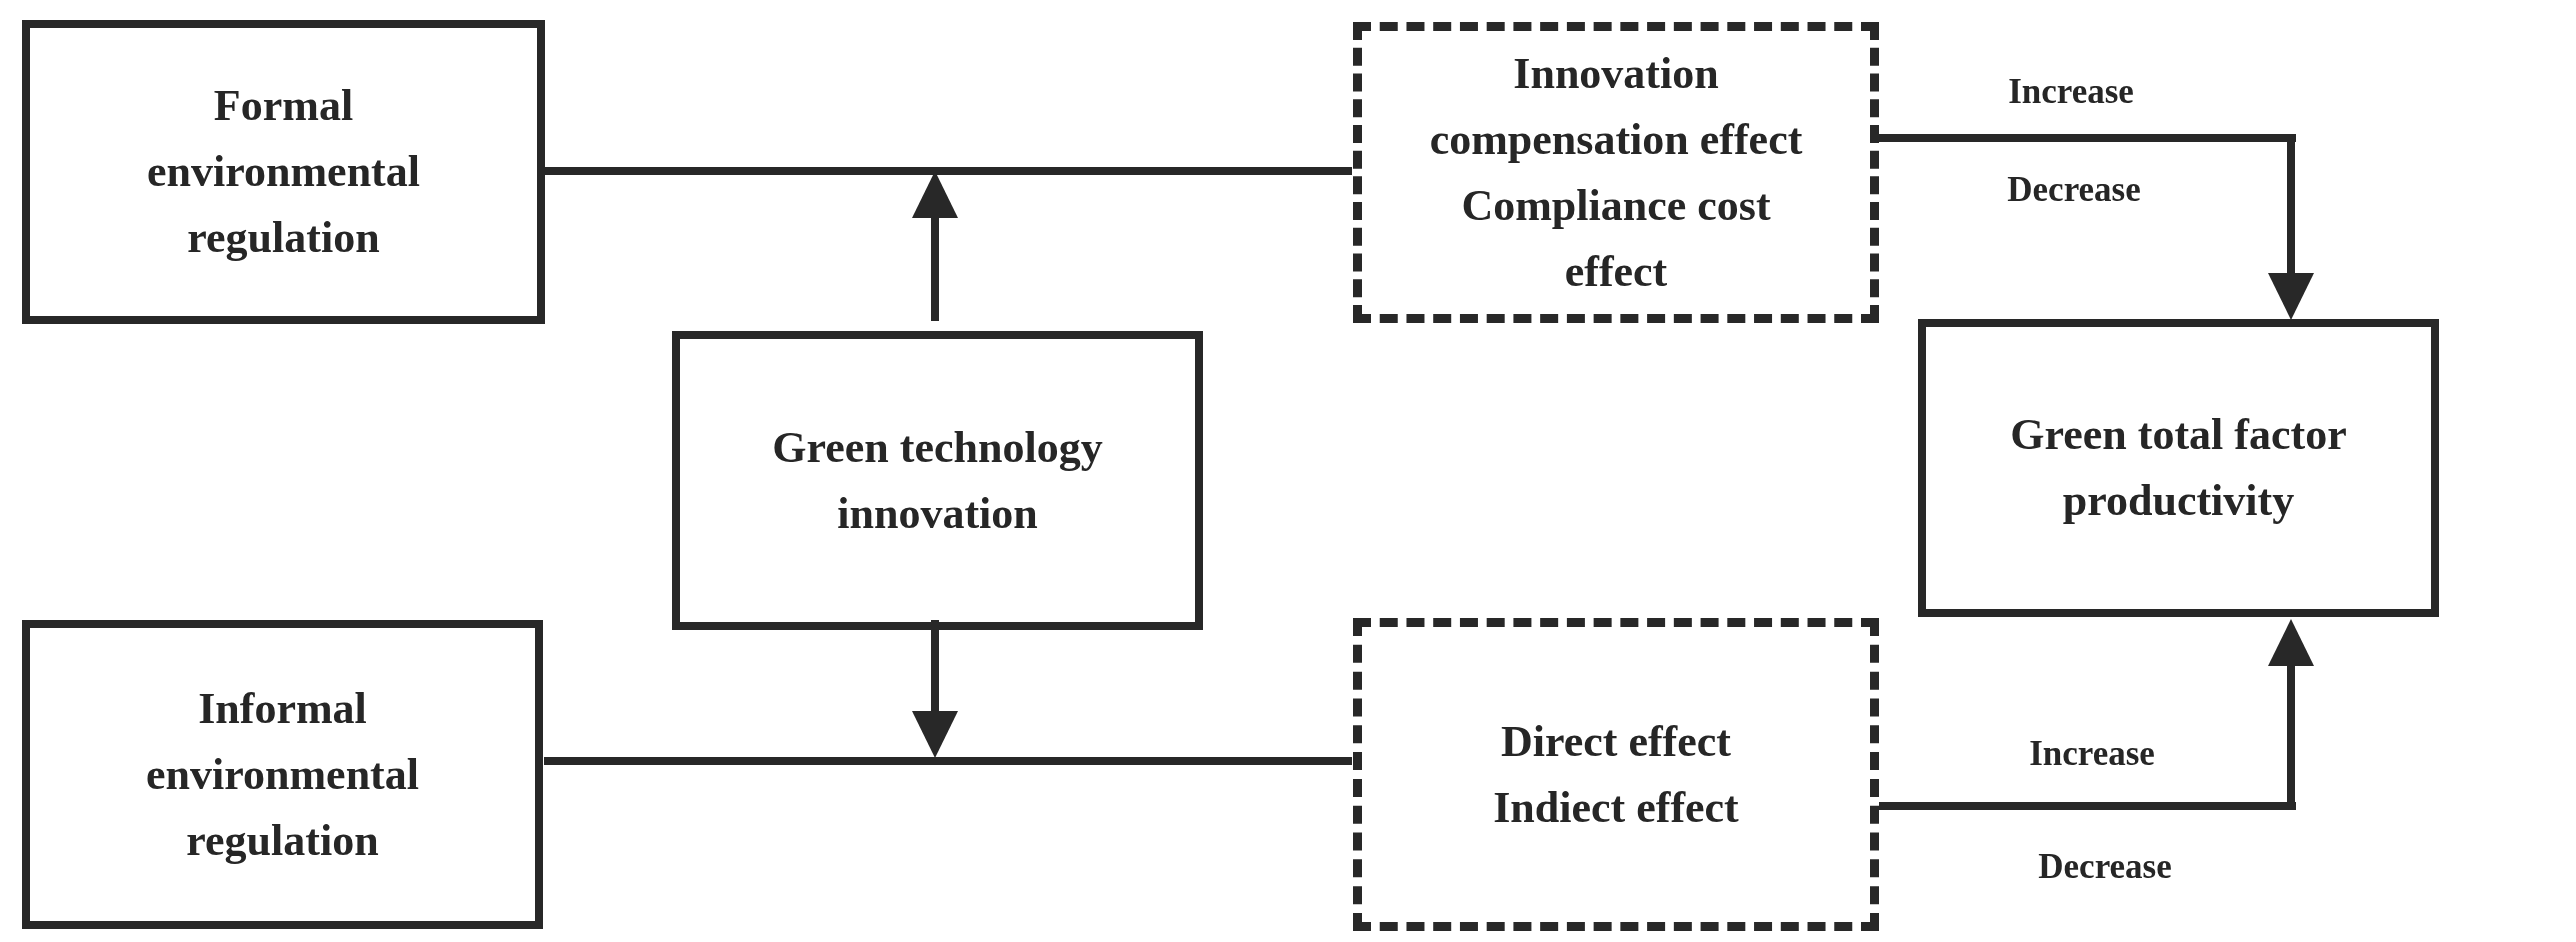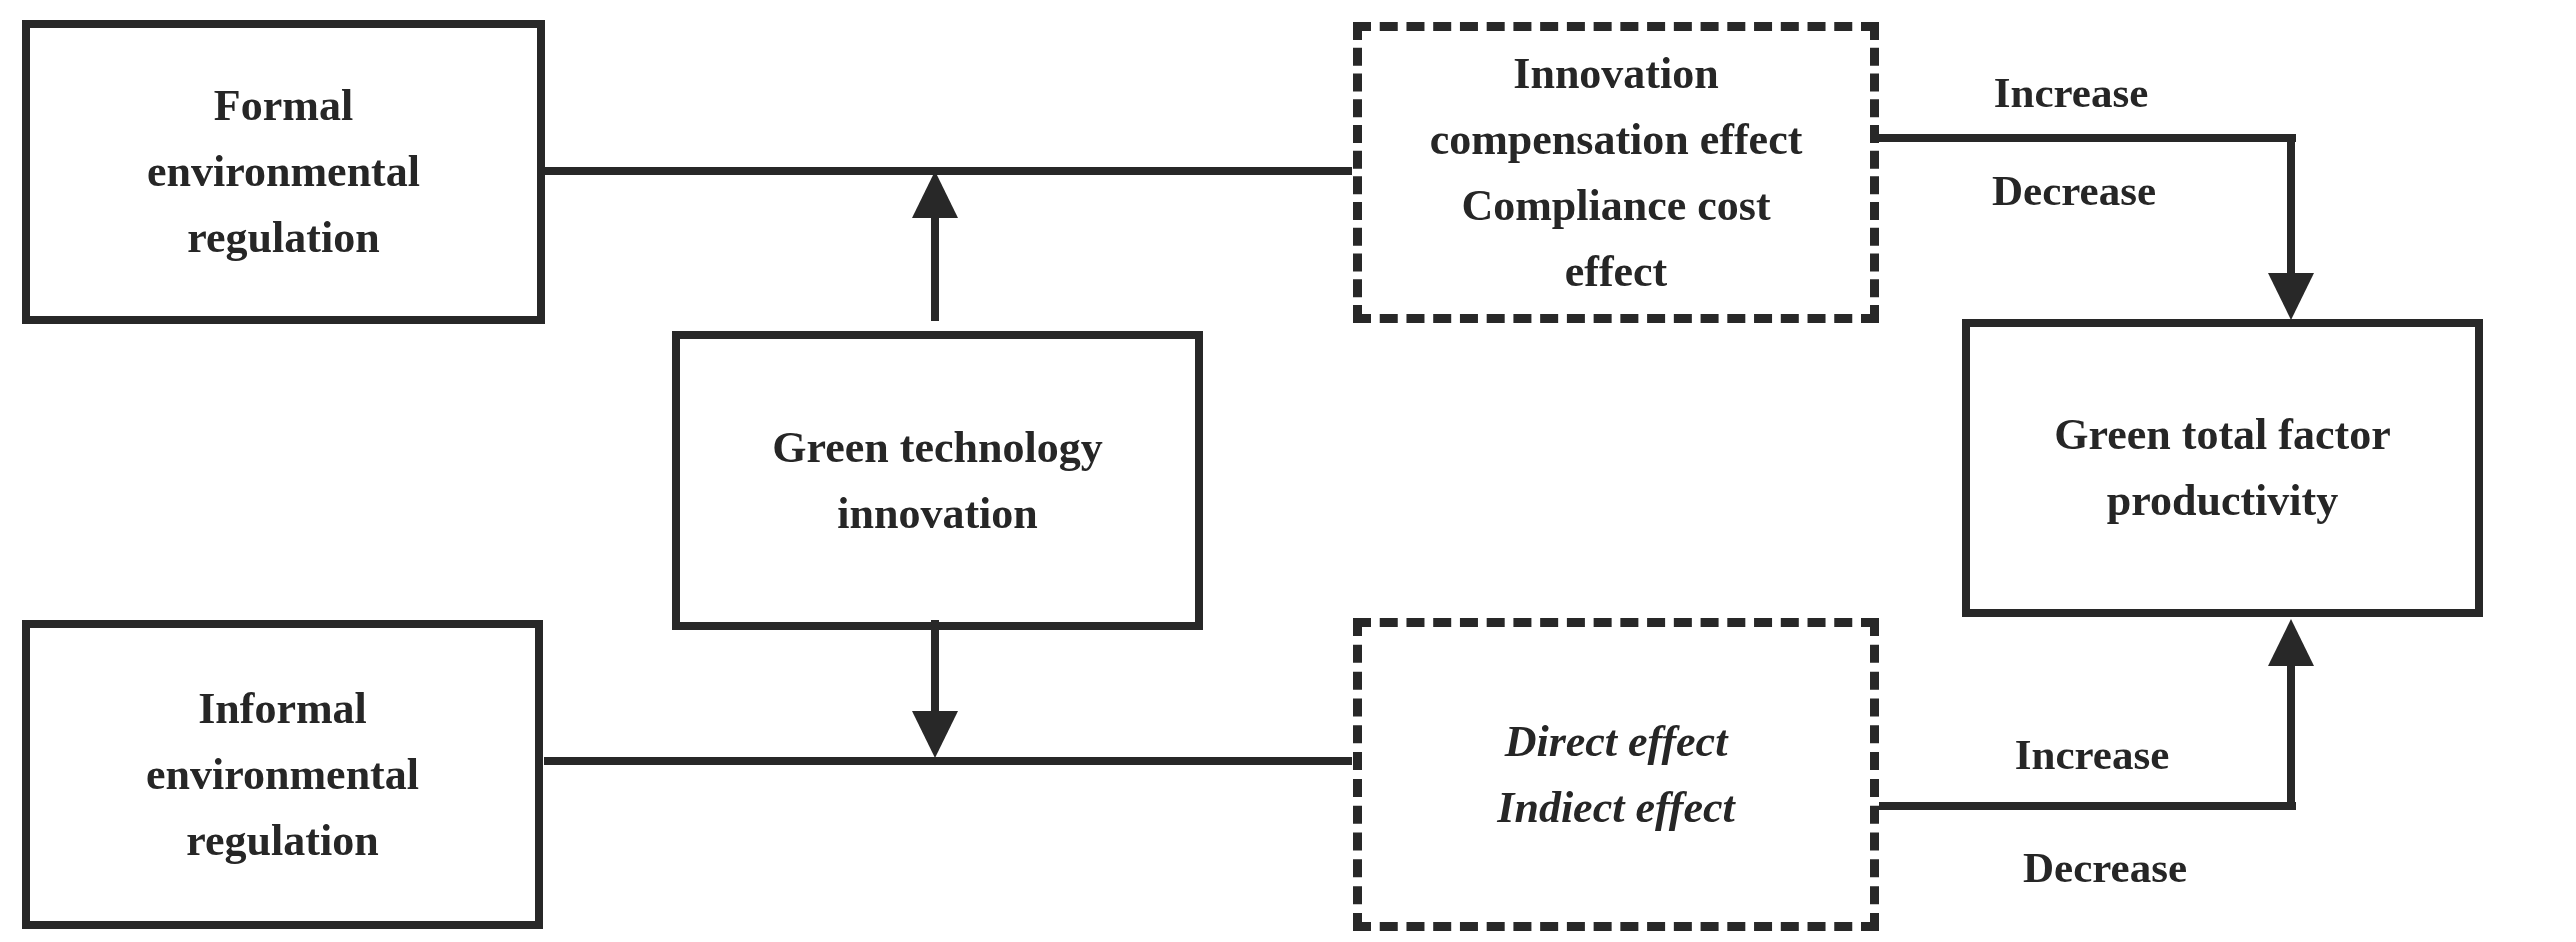--- a/index.html
+++ b/index.html
@@ -48,31 +48,31 @@
     border-bottom: 47px solid #282828;
   }
   .arrowhead.down {
     border-left: 23px solid transparent;
     border-right: 23px solid transparent;
     border-top: 47px solid #282828;
   }
   .edge-label {
     position: absolute;
     transform: translate(-50%, -50%);
-    font-size: 43px;
+    font-size: 35px;
     white-space: nowrap;
   }
 
   
   #box-formal   { left: 22px;   top: 20px;  width: 523px; height: 304px; }
   #box-informal { left: 22px;   top: 620px; width: 521px; height: 309px; }
   #box-gti      { left: 672px;  top: 321px; width: 531px; height: 299px; margin-top: 10px; }
   #box-top-med  { left: 1353px; top: 22px;  width: 526px; height: 301px; }
-  #box-bot-med  { left: 1353px; top: 618px; width: 526px; height: 313px; font-style: italic; }
-  #box-gtfp     { left: 1962px; top: 319px; width: 521px; height: 298px; align-items: center; }
+  #box-bot-med  { left: 1353px; top: 618px; width: 526px; height: 313px; }
+  #box-gtfp     { left: 1918px; top: 319px; width: 521px; height: 298px; align-items: center; }
 
   
   #line-formal-to-med   { left: 544px;  top: 167px; width: 808px; height: 8.4px; }
   #line-informal-to-med { left: 544px;  top: 757px; width: 808px; height: 8.4px; }
   #line-gti-up          { left: 931px; top: 213px; width: 8.4px;  height: 108px; }
   #head-gti-up          { left: 912px; top: 171px; }
   #line-gti-down        { left: 931px; top: 620px; width: 8.4px;  height: 94px; }
   #head-gti-down        { left: 912px; top: 711px; }
   #line-top-right-h     { left: 1879px; top: 134px; width: 417px; height: 8.4px; }
   #line-top-right-v     { left: 2287px; top: 134px; width: 8.4px;  height: 141px; }

